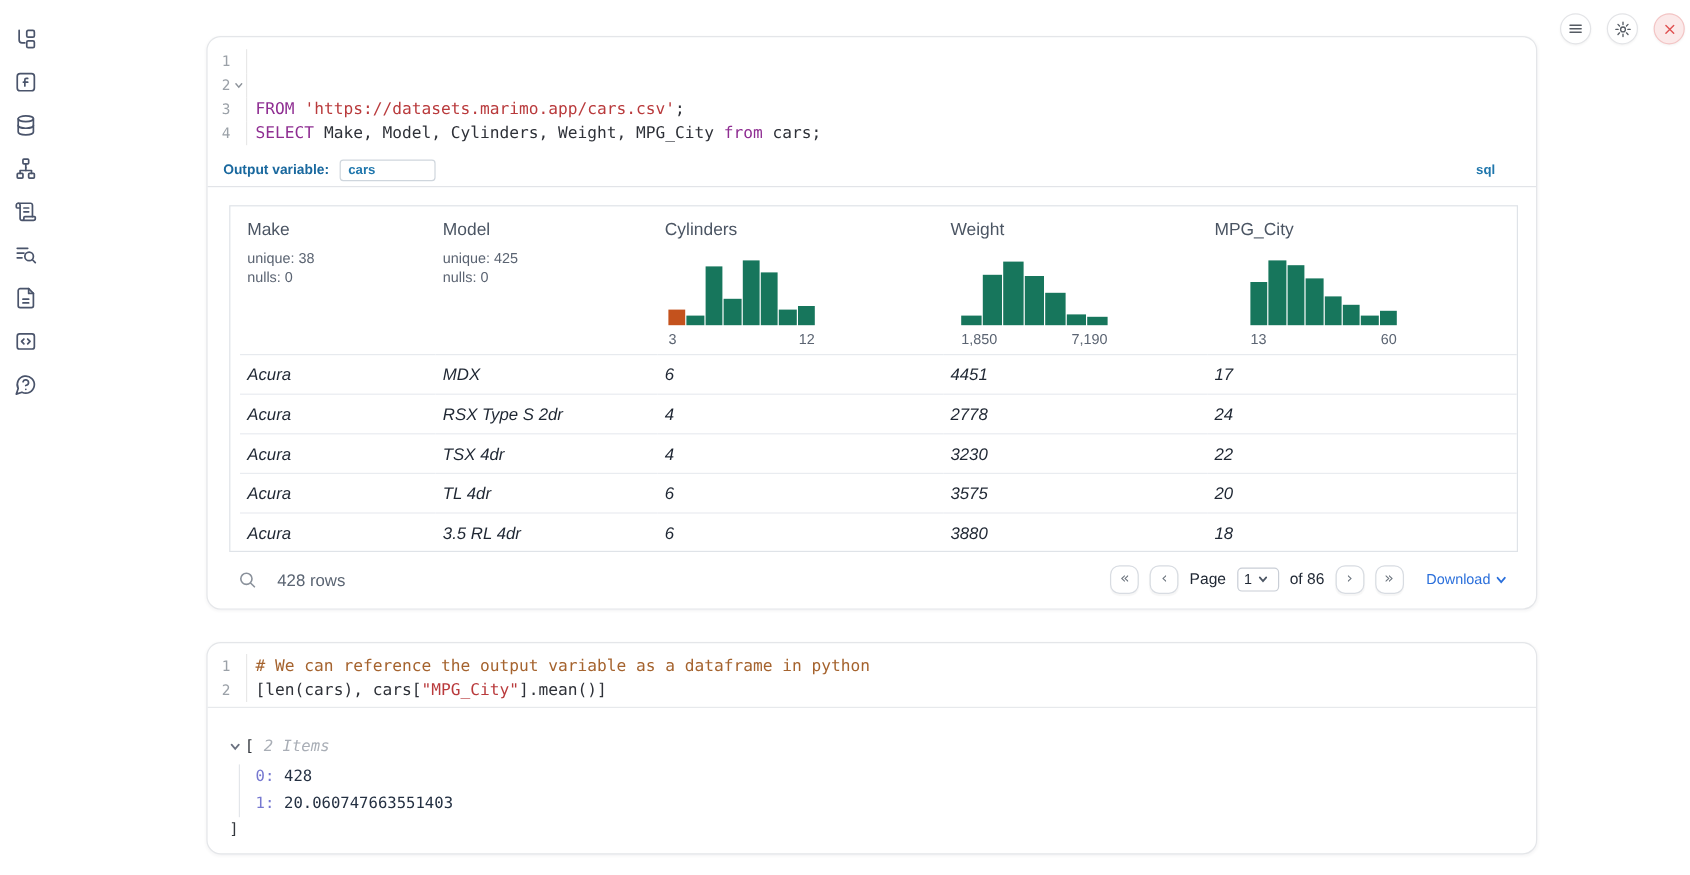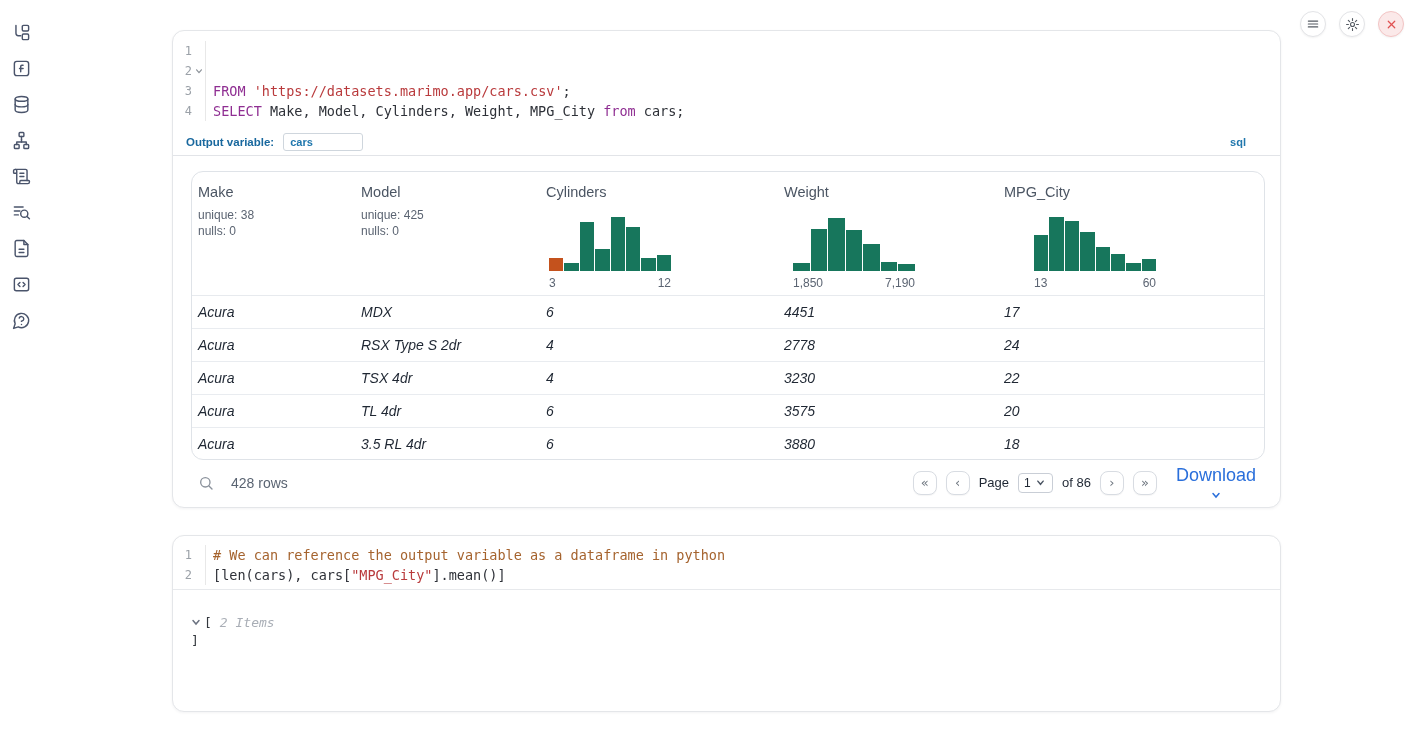--- a/index.html
+++ b/index.html
@@ -42,21 +42,21 @@
   
   .outvar-row { height:27px; border-bottom:1px solid #e2e4e8; display:flex; align-items:center;
     padding:0 34px 0 13px; gap:9px; }
   .outvar-label { font-size:11.5px; font-weight:bold; color:#19689e; }
   .outvar-input { width:80px; height:18px; border:1px solid #cfd6dd; border-radius:3px;
     font-size:11px; font-weight:bold; color:#2077ad; padding:0 6px; font-family:"Liberation Sans",sans-serif; }
   .lang-badge { margin-left:auto; font-size:11px; font-weight:bold; color:#2077ad; cursor:pointer; }
 
   
   .table-card { position:absolute; left:18px; top:140px; width:1074px; height:289px;
-    border:1px solid #dfe3e8; border-radius:12px; overflow:hidden; background:#fff; }
+    border:1px solid #dfe3e8; border-radius:0; overflow:hidden; background:#fff;padding-left:8px; }
   table { border-collapse:collapse; table-layout:fixed; width:100%; font-size:14px; color:#1f2733; }
   th { height:123px; padding:12px 6px; vertical-align:top; text-align:left; font-weight:400;
     color:#4b5563; font-size:14.5px; position:relative; border-bottom:1px solid #e7eaee; cursor:pointer; }
   .col-stats { margin-top:7px; font-size:12px; color:#5b6472; line-height:16px; }
   .hist { position:absolute; bottom:24px; height:55px; width:122px; display:flex; align-items:flex-end; gap:1px; }
   .hist .bar { flex:1; background:#17765c; }
   .hist .bar.hl { background:#c4521d; }
   .hist-labels { position:absolute; bottom:5px; width:122px; display:flex; justify-content:space-between;
     font-size:12px; color:#5b6472; }
   .off-2 { left:9px; } .off-3 { left:15px; } .off-4 { left:36px; }
@@ -68,21 +68,21 @@
     align-items:center; padding:0 24px 0 25px; gap:17px; }
   .search-btn { width:16px; height:16px; cursor:pointer; display:flex; }
   .rows-count { font-size:14px; color:#5a6472; }
   .pager { margin-left:auto; display:flex; align-items:center; gap:9px; }
   .pg-btn { width:24px; height:24px; border:1px solid #d8dce2; border-radius:8px; background:#fff;
     color:#6f7780; font-size:13px; line-height:1; display:flex; align-items:center; justify-content:center;
     box-shadow:0 1px 1px rgba(0,0,0,.04); cursor:pointer; font-family:"DejaVu Sans",sans-serif; }
   .pg-text { font-size:13px; color:#1f2733; }
   .pg-select { height:20px; min-width:35px; border:1px solid #c9ced6; border-radius:4px; background:#fff;
     font-size:12px; color:#1f2733; display:flex; align-items:center; padding:0 5px; gap:5px; cursor:pointer; }
-  .dl { margin-left:10px; font-size:18px; color:#2a6fdb; display:flex; align-items:center; gap:4px; cursor:pointer;flex-direction:column; }
+  .dl { margin-left:10px; font-size:12px; color:#2a6fdb; display:flex; align-items:center; gap:4px; cursor:pointer; }
 
   
   .editor-divider { border-bottom:1px solid #e7e9ec; }
   .tree { padding:24px 0 0 18px; font-family:"DejaVu Sans Mono", monospace; font-size:13px; color:#33373d; }
   .tree-head { display:flex; align-items:center; height:16px; }
   .tree-head svg { margin-right:3px; cursor:pointer; }
   .tree-items { font-style:italic; color:#a9aeb6; margin-left:8px; }
   .tree-body { margin:7px 0 0 8px; border-left:1px solid #e3e6ea; padding-left:13px; }
   .tree-entry { height:22px; line-height:22px; }
   .tree-key { color:#7678d0; }
@@ -374,17 +374,21 @@
         </div>
       </div>
     <div class="tree">
       <div class="tree-head">
         <svg width="10" height="10" viewBox="0 0 10 10" fill="none" stroke="#6b7280" stroke-width="1.5" stroke-linecap="round">
             <path d="M2 3.5l3 3.5 3-3.5"></path>
           </svg>
         <span>[</span>
         <span class="tree-items">2 Items</span>
       </div>
+      <div class="tree-body" id="tree-body">
+          <div class="tree-entry"><span class="tree-key">0:</span><span class="tree-val">428</span></div>
+          <div class="tree-entry"><span class="tree-key">1:</span><span class="tree-val">20.060747663551403</span></div>
+        </div>
       <div class="tree-close">]</div>
     </div>
   </section>
 
 </div>
 
 </body></html>

